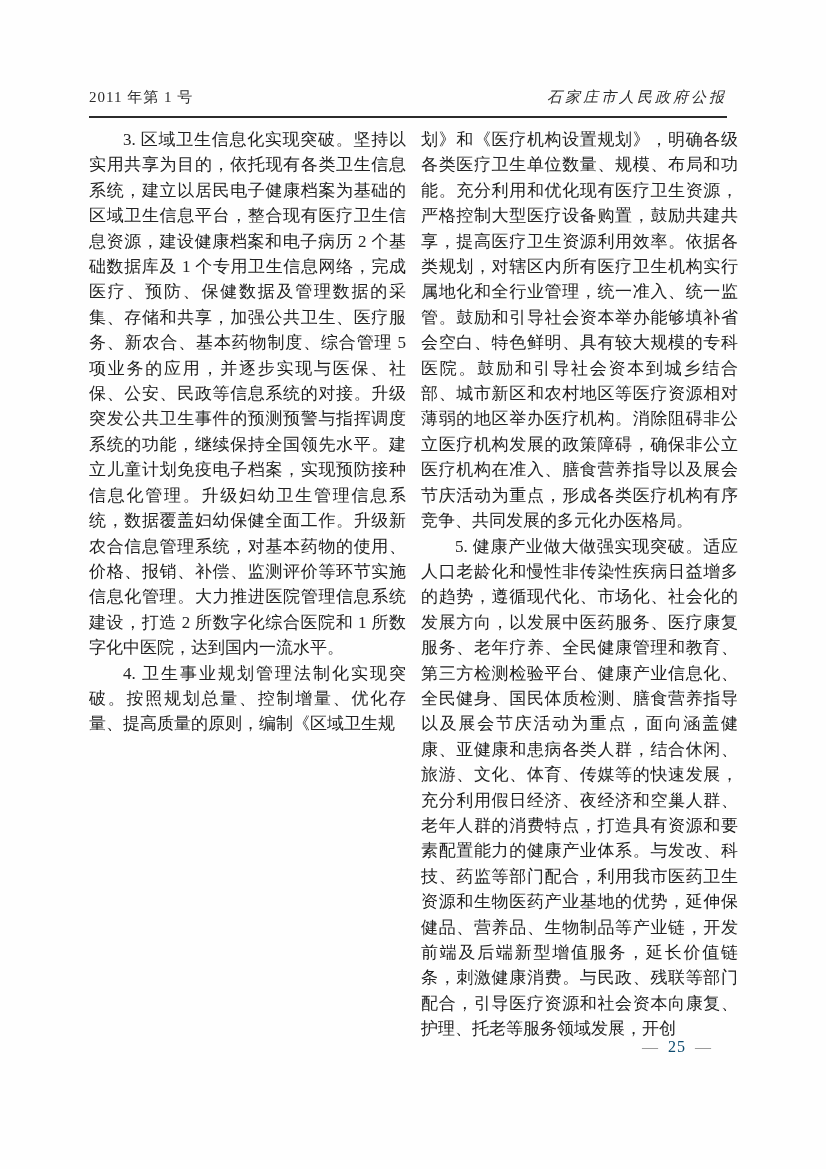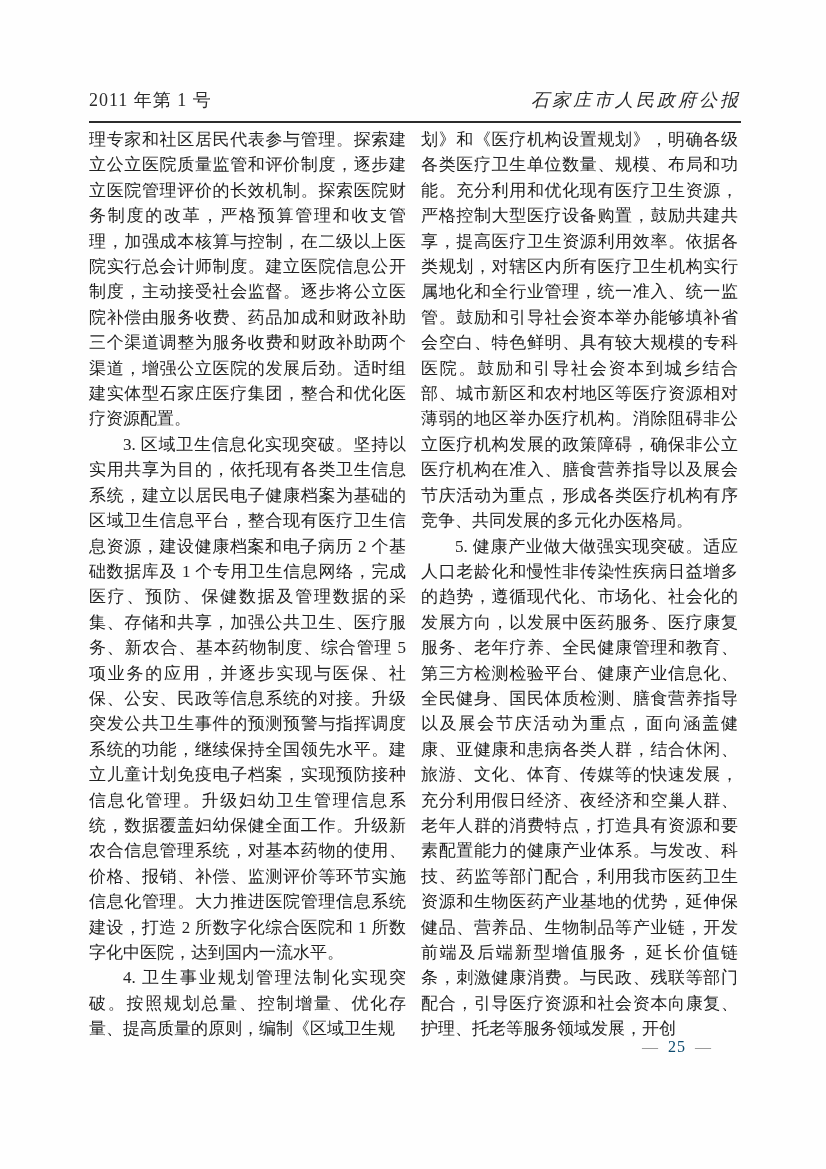--- a/index.html
+++ b/index.html
@@ -13,26 +13,26 @@
     height: 1169px;
     background: #fefefe;
     color: #1f1f1f;
     font-family: "Liberation Serif", "DejaVu Serif", serif;
     overflow: hidden;
     box-sizing: border-box;
   }
   .header {
     position: absolute;
     left: 89px;
-    right: 85px;
+    right: 99px;
     top: 88px;
     display: flex;
     justify-content: space-between;
     align-items: flex-end;
-    font-size: 18px;
+    font-size: 15px;
     color: #2a2a2a;
     padding-bottom: 9px;
     border-bottom: 2px solid #2b2b2b;
   }
   .header .issue {
     letter-spacing: 1px;
   }
   .header .pub-title {
     letter-spacing: 3px;
     font-style: italic;
@@ -83,21 +83,20 @@
 <div class="page">
 
   <div class="header">
     <span class="issue">2011 年第 1 号</span>
     <span class="pub-title">石家庄市人民政府公报</span>
   </div>
 
   <div class="columns">
 
     <div class="column">
-      <p>理专家和社区居民代表参与管理。探索建立公立医院质量监管和评价制度，逐步建立医院管理评价的长效机制。探索医院财务制度的改革，严格预算管理和收支管理，加强成本核算与控制，在二级以上医院实行总会计师制度。建立医院信息公开制度，主动接受社会监督。逐步将公立医院补偿由服务收费、药品加成和财政补助三个渠道调整为服务收费和财政补助两个渠道，增强公立医院的发展后劲。适时组建实体型石家庄医疗集团，整合和优化医疗资源配置。</p>
       <p class="indent">3. 区域卫生信息化实现突破。坚持以实用共享为目的，依托现有各类卫生信息系统，建立以居民电子健康档案为基础的区域卫生信息平台，整合现有医疗卫生信息资源，建设健康档案和电子病历 2 个基础数据库及 1 个专用卫生信息网络，完成医疗、预防、保健数据及管理数据的采集、存储和共享，加强公共卫生、医疗服务、新农合、基本药物制度、综合管理 5 项业务的应用，并逐步实现与医保、社保、公安、民政等信息系统的对接。升级突发公共卫生事件的预测预警与指挥调度系统的功能，继续保持全国领先水平。建立儿童计划免疫电子档案，实现预防接种信息化管理。升级妇幼卫生管理信息系统，数据覆盖妇幼保健全面工作。升级新农合信息管理系统，对基本药物的使用、价格、报销、补偿、监测评价等环节实施信息化管理。大力推进医院管理信息系统建设，打造 2 所数字化综合医院和 1 所数字化中医院，达到国内一流水平。</p>
       <p class="indent">4. 卫生事业规划管理法制化实现突破。按照规划总量、控制增量、优化存量、提高质量的原则，编制《区域卫生规</p>
     </div>
 
     <div class="column">
       <p>划》和《医疗机构设置规划》，明确各级各类医疗卫生单位数量、规模、布局和功能。充分利用和优化现有医疗卫生资源，严格控制大型医疗设备购置，鼓励共建共享，提高医疗卫生资源利用效率。依据各类规划，对辖区内所有医疗卫生机构实行属地化和全行业管理，统一准入、统一监管。鼓励和引导社会资本举办能够填补省会空白、特色鲜明、具有较大规模的专科医院。鼓励和引导社会资本到城乡结合部、城市新区和农村地区等医疗资源相对薄弱的地区举办医疗机构。消除阻碍非公立医疗机构发展的政策障碍，确保非公立医疗机构在准入、膳食营养指导以及展会节庆活动为重点，形成各类医疗机构有序竞争、共同发展的多元化办医格局。</p>
       <p class="indent">5. 健康产业做大做强实现突破。适应人口老龄化和慢性非传染性疾病日益增多的趋势，遵循现代化、市场化、社会化的发展方向，以发展中医药服务、医疗康复服务、老年疗养、全民健康管理和教育、第三方检测检验平台、健康产业信息化、全民健身、国民体质检测、膳食营养指导以及展会节庆活动为重点，面向涵盖健康、亚健康和患病各类人群，结合休闲、旅游、文化、体育、传媒等的快速发展，充分利用假日经济、夜经济和空巢人群、老年人群的消费特点，打造具有资源和要素配置能力的健康产业体系。与发改、科技、药监等部门配合，利用我市医药卫生资源和生物医药产业基地的优势，延伸保健品、营养品、生物制品等产业链，开发前端及后端新型增值服务，延长价值链条，刺激健康消费。与民政、残联等部门配合，引导医疗资源和社会资本向康复、护理、托老等服务领域发展，开创</p>
     </div>
 
   </div>

